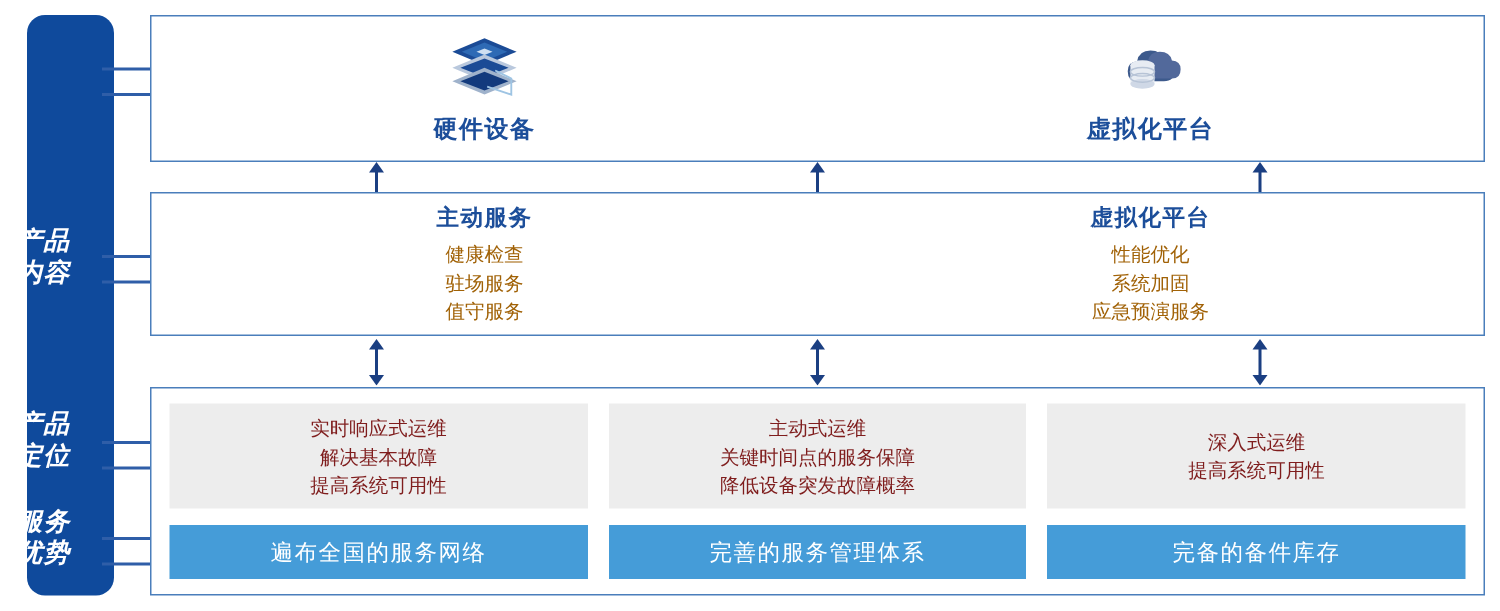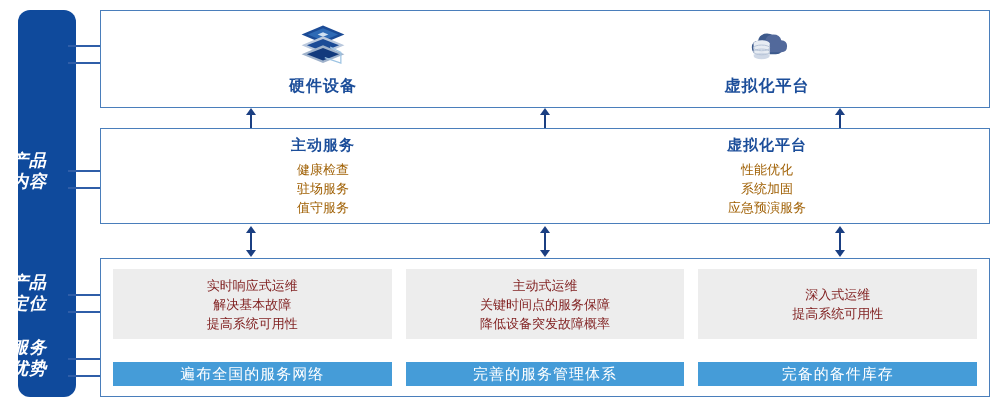--- a/index.html
+++ b/index.html
@@ -82,21 +82,21 @@
     padding:10px 12px;box-sizing:border-box;
   }
   .grey-row,.blue-row{display:flex;gap:14px;}
   .grey-box{
     flex:1;background:#EDEDED;height:70px;
     display:flex;flex-direction:column;
     align-items:center;justify-content:center;
   }
   .grey-line{color:#7f1d1d;font-size:13px;line-height:19px;text-align:right;}
   .blue-box{
-    flex:1;background:#459CD8;height:24px;
+    flex:1;background:#459CD8;height:36px;
     display:flex;align-items:center;justify-content:center;
     color:#ffffff;font-size:15px;letter-spacing:1px;
   }
 
   
   .arrow{position:absolute;}
 </style>
 </head>
 <body>
 

